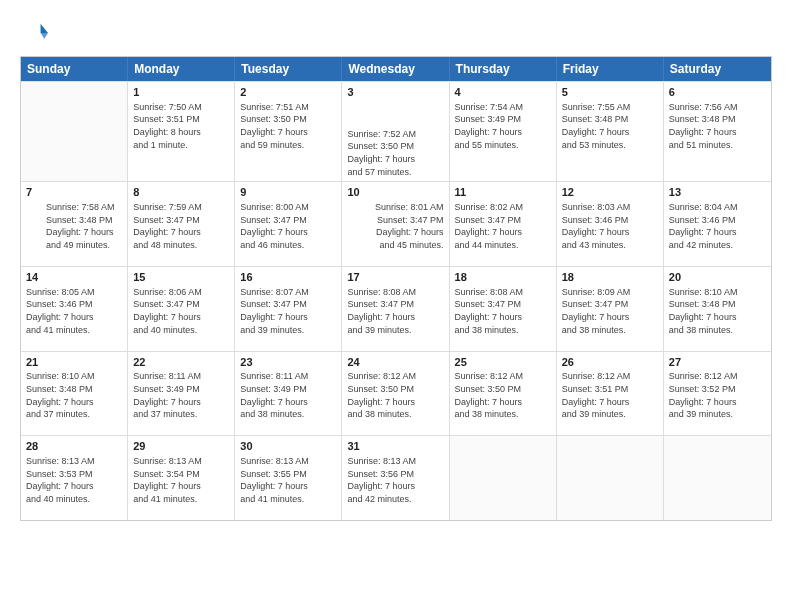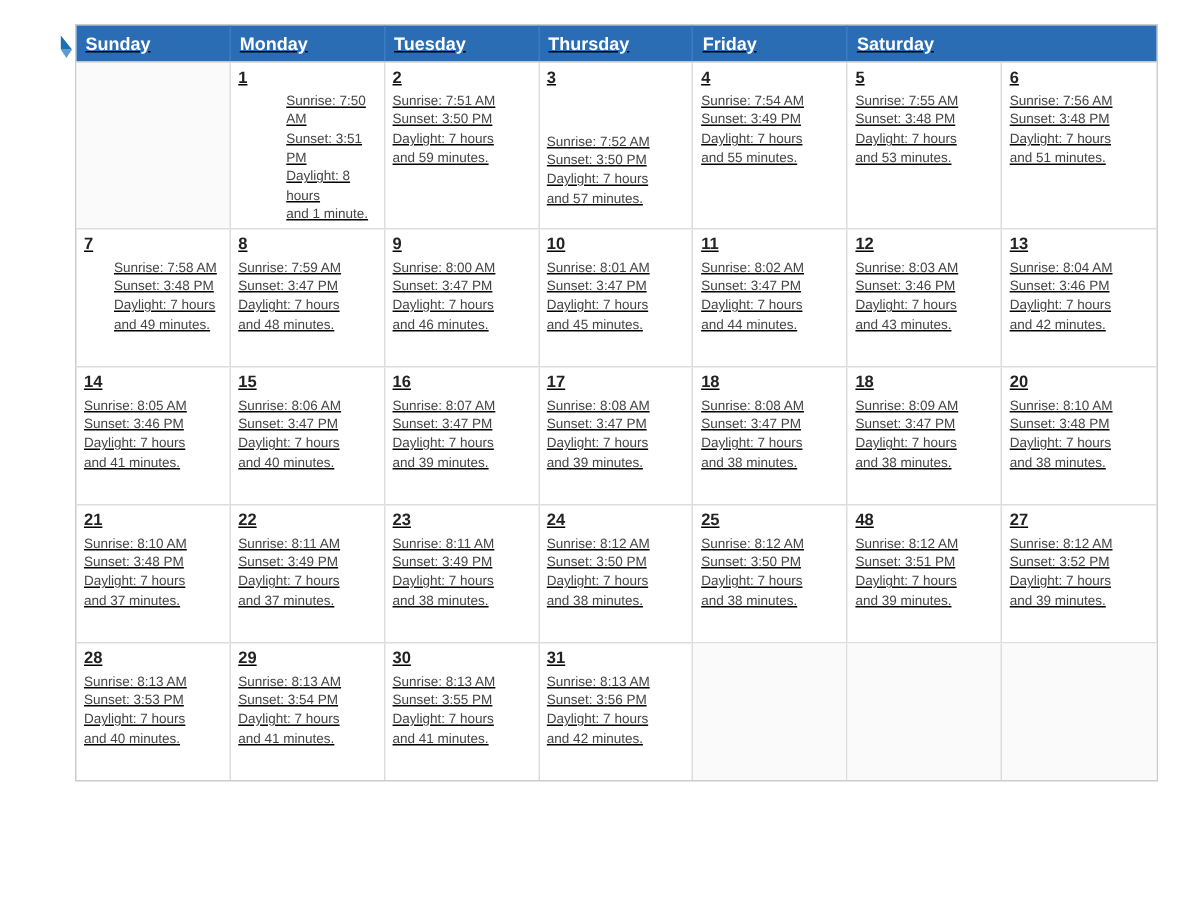--- a/index.html
+++ b/index.html
@@ -8,22 +8,21 @@
       background: #fff;
       width: 792px;
       height: 612px;
       overflow: hidden;
     }
     .page {
       width: 792px;
       height: 533px;
       padding: 16px 20px 12px 20px;
       display: flex;
-      flex-direction: row;
-      text-decoration: underline;
+      flex-direction: column;
     }
     .header {
       display: flex;
       align-items: flex-start;
       justify-content: space-between;
       margin-bottom: 8px;
     }
     .logo {
       display: flex;
       align-items: center;
@@ -137,30 +136,31 @@
       <div class="main-title"></div>
       <div class="subtitle"></div>
     </div>
   </div>
 
   <div class="calendar">
     <div class="cal-header-row">
     <div class="cal-header-cell">Sunday</div>
         <div class="cal-header-cell">Monday</div>
         <div class="cal-header-cell">Tuesday</div>
+        <div class="cal-header-cell">Wednesday</div>
         <div class="cal-header-cell">Thursday</div>
         <div class="cal-header-cell">Friday</div>
         <div class="cal-header-cell">Saturday</div>
       </div>
     <div class="cal-body">
     <div class="cal-week">
           <div class="cal-cell empty"></div>
           <div class="cal-cell">
             <span class="cal-day-num">1</span>
-            <div class="info" style="white-space: pre-line; margin-left: 32px;">Sunrise: 7:50 AM
+            <div class="info" style="white-space: pre-line;">Sunrise: 7:50 AM
 Sunset: 3:51 PM
 Daylight: 8 hours
 and 1 minute.</div>
           </div>
           <div class="cal-cell">
             <span class="cal-day-num">2</span>
             <div class="info" style="white-space: pre-line;">Sunrise: 7:51 AM
 Sunset: 3:50 PM
 Daylight: 7 hours
 and 59 minutes.</div>
@@ -211,21 +211,21 @@
           </div>
           <div class="cal-cell">
             <span class="cal-day-num">9</span>
             <div class="info" style="white-space: pre-line;">Sunrise: 8:00 AM
 Sunset: 3:47 PM
 Daylight: 7 hours
 and 46 minutes.</div>
           </div>
           <div class="cal-cell">
             <span class="cal-day-num">10</span>
-            <div class="info" style="white-space: pre-line;">Sunrise: 8:01 AM
+            <div class="info" style="white-space: pre-line; text-align: right;">Sunrise: 8:01 AM
 Sunset: 3:47 PM
 Daylight: 7 hours
 and 45 minutes.</div>
           </div>
           <div class="cal-cell">
             <span class="cal-day-num">11</span>
             <div class="info" style="white-space: pre-line;">Sunrise: 8:02 AM
 Sunset: 3:47 PM
 Daylight: 7 hours
 and 44 minutes.</div>
@@ -326,21 +326,21 @@
 and 38 minutes.</div>
           </div>
           <div class="cal-cell">
             <span class="cal-day-num">25</span>
             <div class="info" style="white-space: pre-line;">Sunrise: 8:12 AM
 Sunset: 3:50 PM
 Daylight: 7 hours
 and 38 minutes.</div>
           </div>
           <div class="cal-cell">
-            <span class="cal-day-num">48</span>
+            <span class="cal-day-num">26</span>
             <div class="info" style="white-space: pre-line;">Sunrise: 8:12 AM
 Sunset: 3:51 PM
 Daylight: 7 hours
 and 39 minutes.</div>
           </div>
           <div class="cal-cell">
             <span class="cal-day-num">27</span>
             <div class="info" style="white-space: pre-line;">Sunrise: 8:12 AM
 Sunset: 3:52 PM
 Daylight: 7 hours

